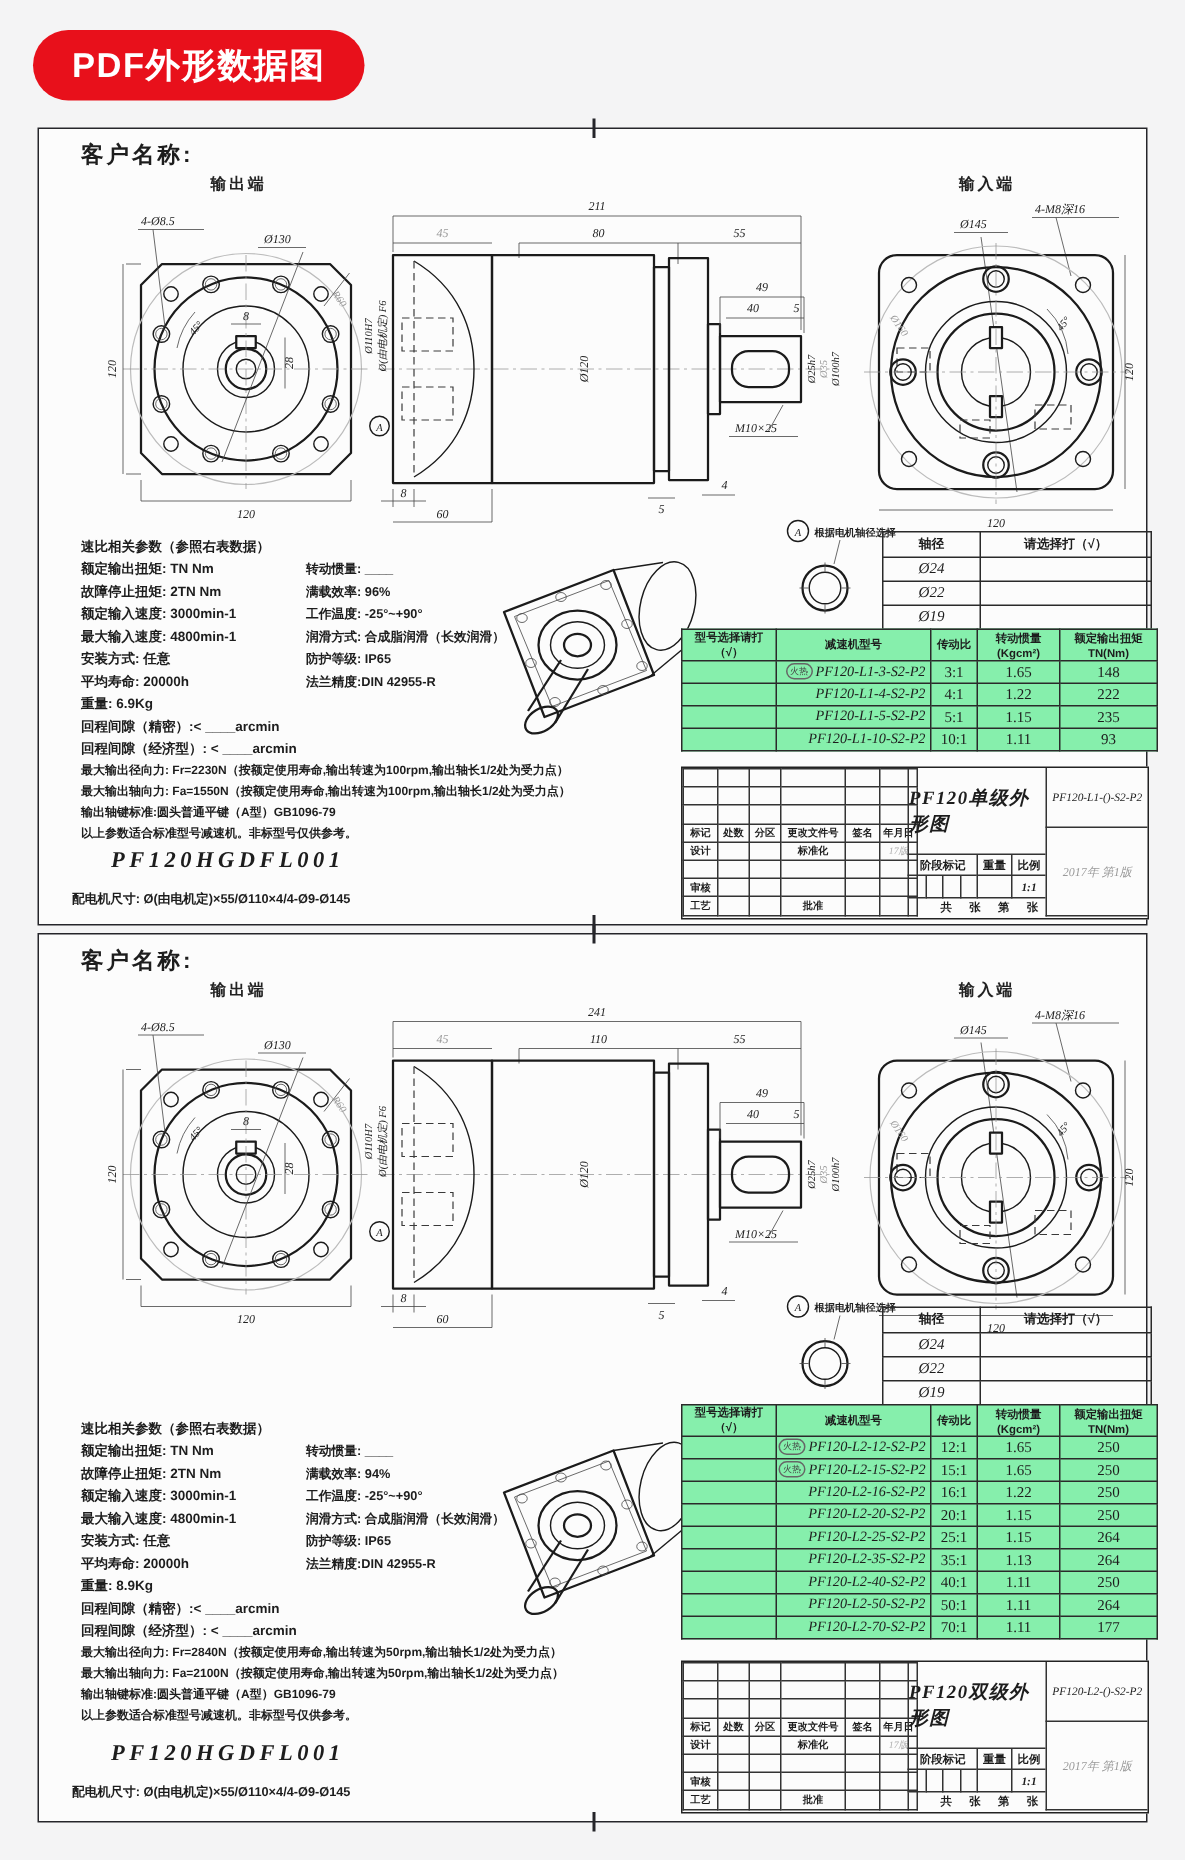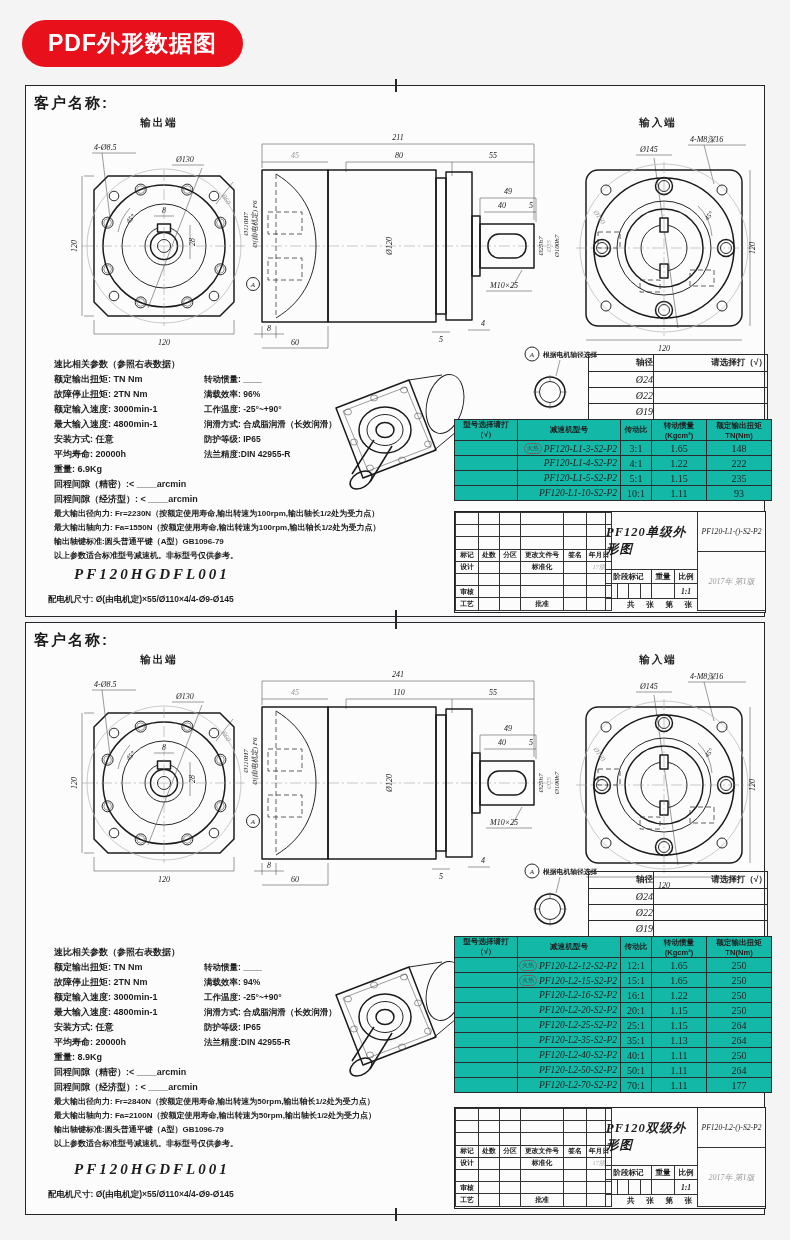--- a/index.html
+++ b/index.html
@@ -11,21 +11,21 @@
          padding:8px 26px;border-radius:26px;letter-spacing:1px;}
 
   
   .sheet{position:absolute;left:25px;width:740px;background:#fcfcfc;border:1.6px solid #25252a;box-sizing:border-box;}
   .sheet-1{top:85px;height:532px;}
   .sheet-2{top:622px;height:593px;}
   .tick{position:absolute;background:#25252a;}
   .tick.tc{left:50%;top:-7px;width:1.5px;height:13px;}
   .tick.bc{left:50%;bottom:-7px;width:1.5px;height:13px;}
 
-  .customer{position:absolute;left:8px;top:8px;font-size:15px;font-weight:bold;letter-spacing:2px;}
+  .customer{position:absolute;left:28px;top:8px;font-size:15px;font-weight:bold;letter-spacing:2px;}
 
   
   .abs{position:absolute;}
 
   
   .s-b{stroke:#1b1b1b;stroke-width:1.5;fill:none;stroke-linejoin:round;}
   .s-m{stroke:#1b1b1b;stroke-width:.95;fill:none;}
   .s-t{stroke:#4a4a4a;stroke-width:.55;fill:none;}
   .s-l{stroke:#bcbcbc;stroke-width:.8;fill:none;}
   .s-d{stroke:#3a3a3a;stroke-width:.8;fill:none;stroke-dasharray:5 3;}
@@ -42,26 +42,26 @@
   .spec-row{height:15px;white-space:nowrap;}
   .spec-row .sl{display:inline-block;width:150px;}
   .spec-row .sr{font-size:8.5px;}
   .notes{font-size:8px;font-weight:600;}
   .note-row{height:14px;white-space:nowrap;}
   .code{font:600 italic 15px "Liberation Serif",serif;letter-spacing:3px;}
   .fitnote{font-size:8.5px;font-weight:600;white-space:nowrap;}
 
   
   table.axle{border-collapse:collapse;table-layout:fixed;}
-  table.axle td,table.axle th{border:1px solid #2a2a2a;padding:0;text-align:right;font-weight:600;}
+  table.axle td,table.axle th{border:1px solid #2a2a2a;padding:0;text-align:center;font-weight:600;}
   table.axle th{font-size:8.5px;height:16px;}
   table.axle td{font:italic 10px "Liberation Serif",serif;height:15px;margin-left:35px;}
 
   
-  table.ratio{border-collapse:collapse;table-layout:fixed;background:#14b8a6;}
+  table.ratio{border-collapse:collapse;table-layout:fixed;background:#86efac;}
   table.ratio th{border:1px solid #2a2a2a;font-size:7.6px;font-weight:600;height:16px;padding:0;}
   table.ratio td{border:1px solid #2a2a2a;height:14px;padding:0 1px;text-align:center;font:10px "Liberation Serif",serif;}
   table.ratio td.c-model{font:italic 9.5px "Liberation Serif",serif;text-align:right;padding-right:3px;white-space:nowrap;}
   .hot{display:inline-block;font:normal 6px "Liberation Sans",sans-serif;color:#444;border:.8px solid #666;border-radius:7px;
        padding:0 2px;margin-right:2px;vertical-align:1.5px;}
   .hot:empty{display:none;}
 
   
   .tblock{border:1.6px solid #222;box-sizing:border-box;background:#fcfcfc;}
   table.rev{border-collapse:collapse;table-layout:fixed;position:absolute;left:0;top:0;}

